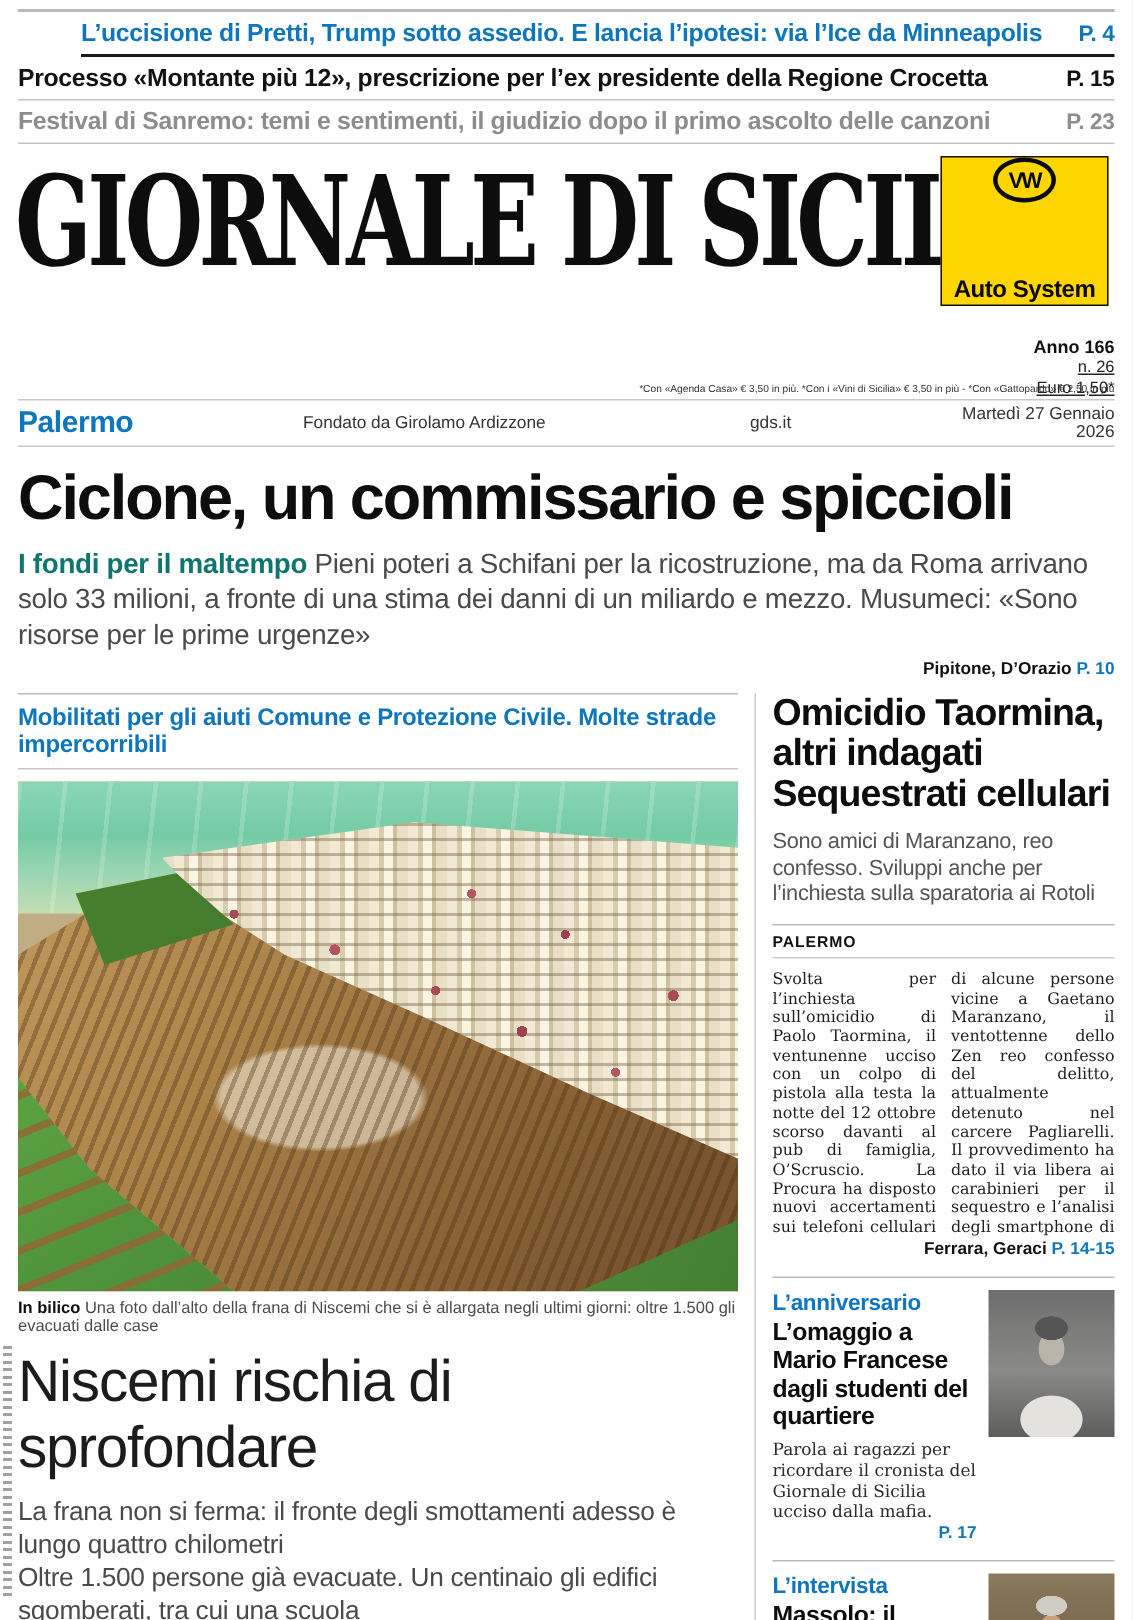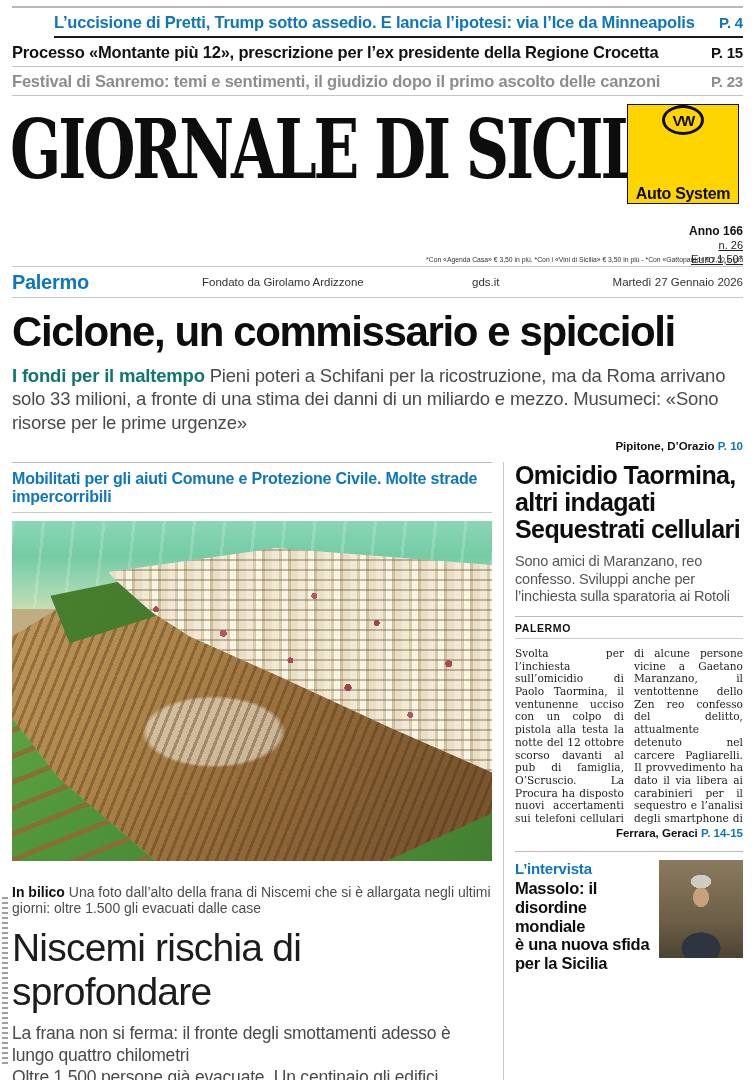--- a/index.html
+++ b/index.html
@@ -35,21 +35,21 @@
   .edition { position:absolute; right:0; top:126px; text-align:right; line-height:1.25; }
   .ed-anno { font-weight:bold; font-size:12px; }
   .ed-n, .ed-eur { font-size:11px; color:#222;text-decoration:underline; }
   .price-note { position:absolute; right:0; top:158px; font-size:6.8px; color:#333; }
   .masthead { height:168px; }
 
   
   .dateline { margin:0 12px; border-top:1px solid #c9c9c9; border-bottom:1px solid #c9c9c9;
     display:flex; align-items:center; height:32px; }
   .dl-city { color:#0e76bc; font-weight:bold; font-size:20px; letter-spacing:-.3px; width:190px; }
-  .dl-found { font-size:11.5px; color:#333; width:270px; }
+  .dl-found { font-size:11.5px; color:#333; width:298px; }
   .dl-site { font-size:11.5px; color:#333; width:130px; }
   .dl-date { font-size:11.5px; color:#333; flex:1; text-align:right; }
 
   
   .lead { margin:10px 12px 0; }
   .lead h1 { font-size:42px; font-weight:800; letter-spacing:-1.4px; color:#0d0d0d; }
   .lead-dek { margin-top:8px; font-size:18.5px; line-height:1.26; color:#4a4a4a; letter-spacing:-.2px;}
   .lead-kicker { color:#0f766e; font-weight:bold; }
   .lead-by { margin-top:6px; text-align:right; font-size:11.5px; font-weight:bold; color:#111; }
   .pgblue { color:#0e76bc; font-weight:bold; }
@@ -95,21 +95,21 @@
       repeating-linear-gradient(158deg, rgba(146,104,52,.85) 0 5px, rgba(0,0,0,0) 5px 24px),
       radial-gradient(circle 26px at 30% 60%, #2f6b2c 0 60%, transparent 62%),
       linear-gradient(140deg,#6cb24a,#4c9038 55%,#3c7a2e); }
   .ph-green2 { position:absolute; inset:0;
     clip-path:polygon(78% 100%, 100% 86%, 100% 100%);
     background:linear-gradient(120deg,#6cb24a,#437f31); }
   .ph-trees { position:absolute; inset:0;
     clip-path:polygon(8% 22%, 22% 18%, 30% 28%, 12% 36%);
     background:radial-gradient(circle 8px at 30% 40%, #2d5f2a 0 60%, transparent 61%),
       linear-gradient(120deg,#49822f,#3a6c27); }
-  .caption { margin-top:23px; font-size:14px; color:#4c4c4c; }
+  .caption { margin-top:5px; font-size:11px; color:#4c4c4c; }
   .cap-label { font-weight:bold; color:#111; }
   .colL h2 { margin-top:10px; font-size:39px; font-weight:300; letter-spacing:-.8px; color:#1c1c1c; }
   .colL .dek2 { margin-top:9px; font-size:17.5px; line-height:1.25; color:#4a4a4a; letter-spacing:-.2px; }
 
   
   .crime h3 { font-size:25px; font-weight:800; line-height:1.08; letter-spacing:-.6px; color:#0d0d0d; }
   .crime .dek { margin-top:10px; font-size:14.5px; line-height:1.22; color:#555; letter-spacing:-.2px; }
   .cr-place { margin-top:10px; border-top:1.5px solid #bbb; border-bottom:1.5px solid #ccc;
     padding:5px 0 4px; font-size:10.5px; font-weight:bold; letter-spacing:.6px; color:#111; }
   .cr-body { margin-top:8px; column-count:2; column-gap:10px;
@@ -209,20 +209,30 @@
       <div class="crime">
         <h3 class="preline">Omicidio Taormina,
 altri indagati
 Sequestrati cellulari</h3>
         <div class="dek">Sono amici di Maranzano, reo confesso. Sviluppi anche per l’inchiesta sulla sparatoria ai Rotoli</div>
         <div class="cr-place">PALERMO</div>
         <div class="cr-body">Svolta per l’inchiesta sull’omicidio di Paolo Taormina, il ventunenne ucciso con un colpo di pistola alla testa la notte del 12 ottobre scorso davanti al pub di famiglia, O’Scruscio. La Procura ha disposto nuovi accertamenti sui telefoni cellulari di alcune persone vicine a Gaetano Maranzano, il ventottenne dello Zen reo confesso del delitto, attualmente detenuto nel carcere Pagliarelli. Il provvedimento ha dato il via libera ai carabinieri per il sequestro e l’analisi degli smartphone di altri amici di Maranzano che sono stati indagati. Intanto nel processo a carico di Francesco Lupo, accusato di avere sparato e ferito gravemente Antonino Fragali davanti al cimitero dei Rotoli il 22 dicembre 2024, il Gup ha disposto nuovi accertamenti sulla direzione dei colpi di pistola prima di arrivare al verdetto.</div>
         <div class="cr-by"><span>Ferrara, Geraci</span> <span class="pgblue">P. 14-15</span></div>
       </div>
 
+      <div class="box">
+        <div class="box-txt">
+          <div class="box-label">L’anniversario</div>
+          <h4 class="preline">L’omaggio a Mario Francese
+dagli studenti del quartiere</h4>
+          <div class="box-body">Parola ai ragazzi per ricordare il cronista del Giornale di Sicilia ucciso dalla mafia.</div>
+          <div class="box-page pgblue">P. 17</div>
+        </div>
+        <div class="portrait pt-bw"></div>
+      </div>
 
       <div class="box">
         <div class="box-txt">
           <div class="box-label">L’intervista</div>
           <h4 class="preline">Massolo: il disordine mondiale
 è una nuova sfida per la Sicilia</h4>
 
         </div>
         <div class="portrait pt-col"></div>
       </div>

